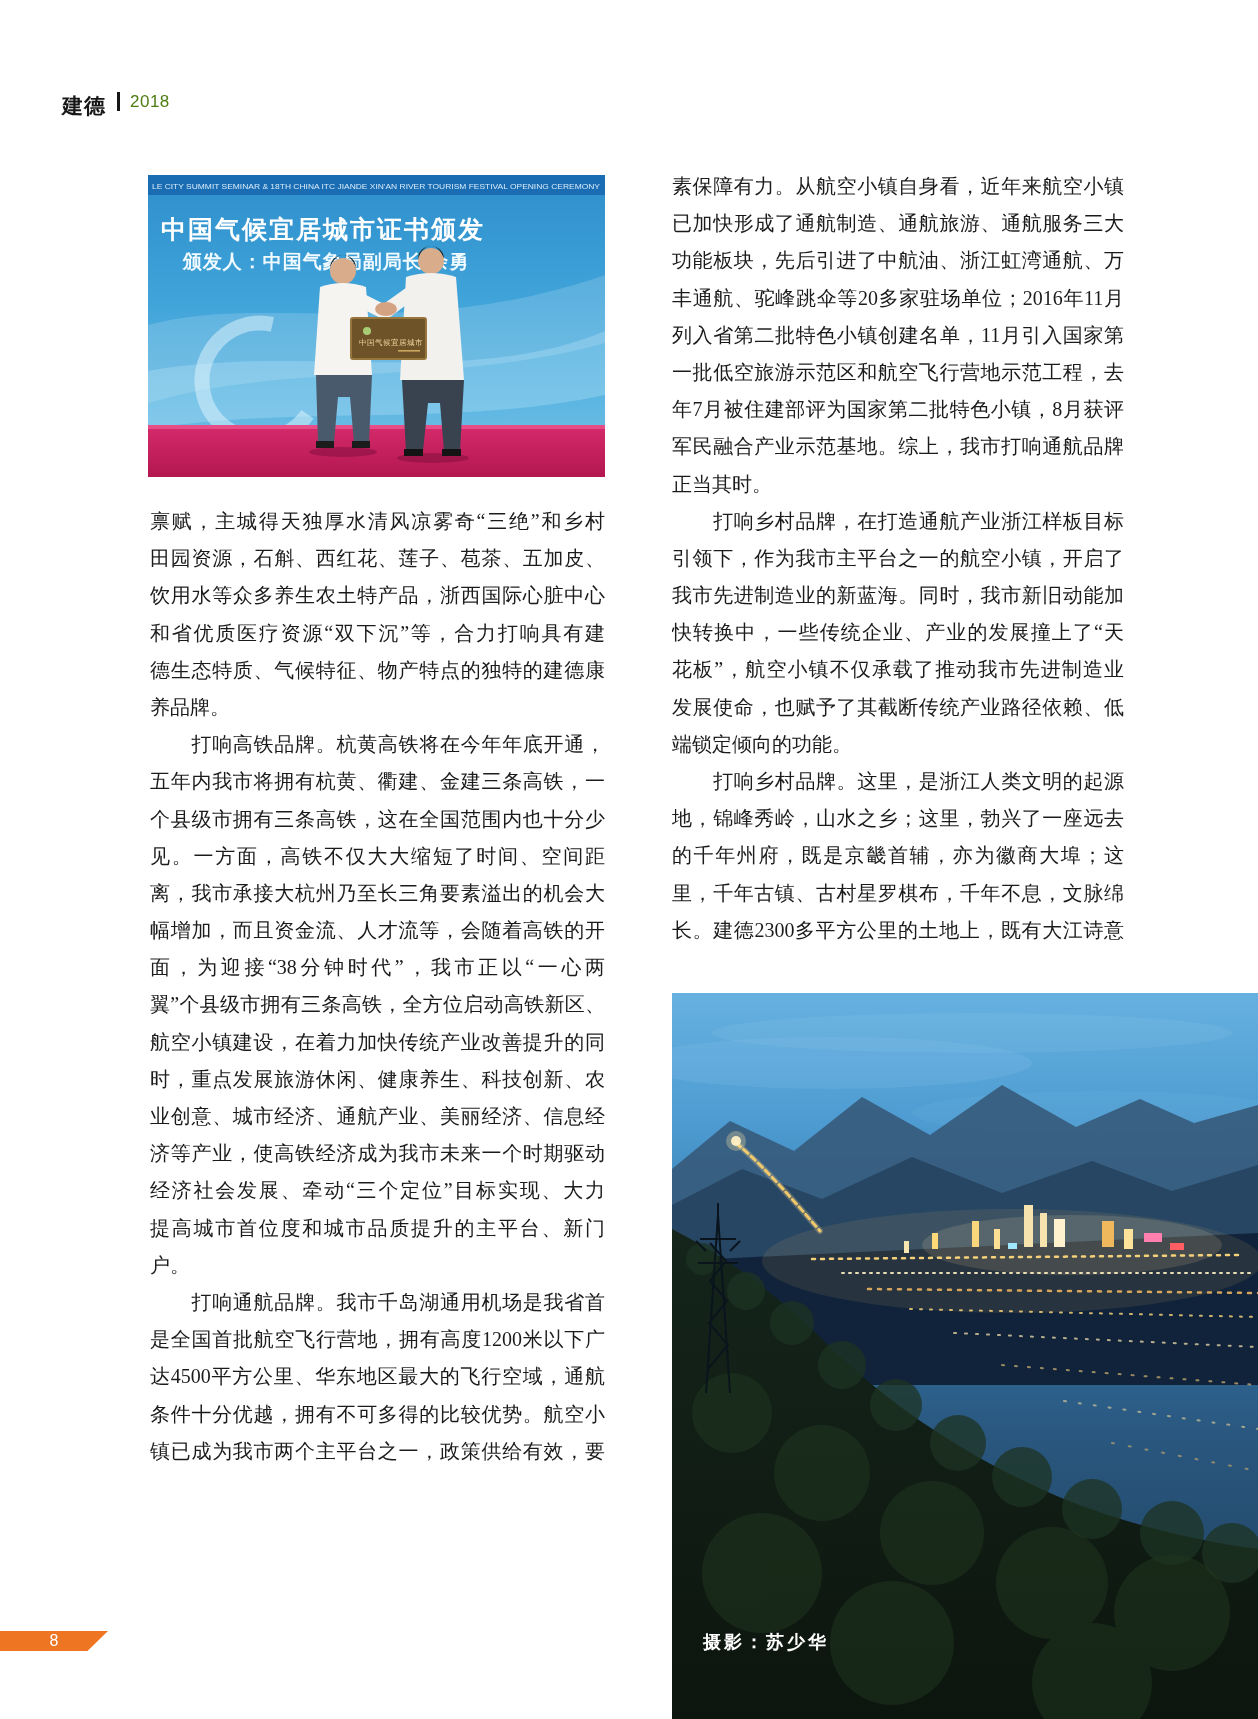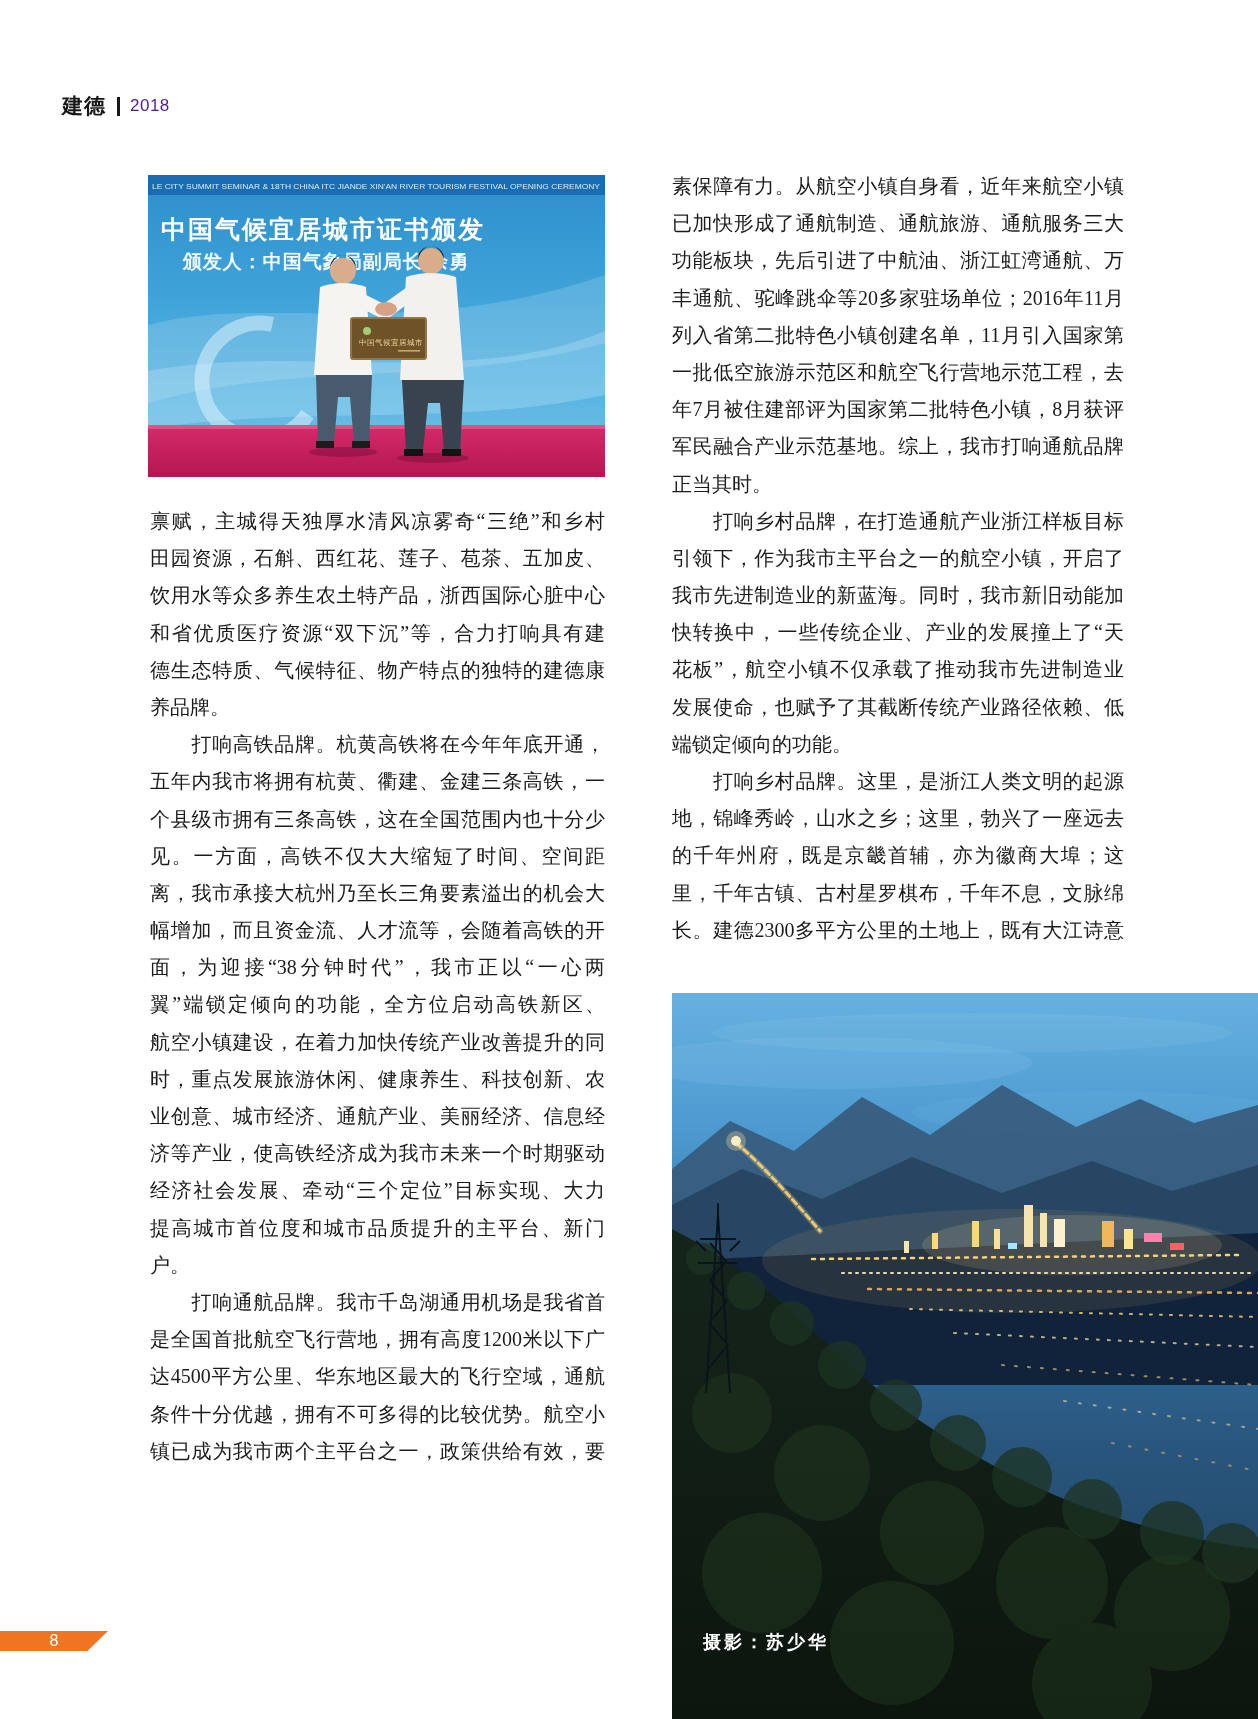--- a/index.html
+++ b/index.html
@@ -2,24 +2,24 @@
 <html><head>
 <meta charset="utf-8">
 <style>
   html,body { margin:0; padding:0; background:#ffffff; }
   .page {
     position:relative; width:1258px; height:1719px; background:#ffffff;
     overflow:hidden; font-family:"Liberation Sans", sans-serif;
   }
 
   
-  .header { position:absolute; left:62px; top:92px; display:flex; align-items:center; }
+  .header { position:absolute; left:62px; top:92px; display:flex; align-items:flex-start; }
   .brand { font-size:21px; font-weight:bold; color:#161616; letter-spacing:1px; }
   .hdr-divider { width:3px; height:19px; background:#161616; margin:0 10px 0 11px; }
-  .year { font-size:17px; color:#4c1d95; letter-spacing:0.5px; }
+  .year { font-size:17px; color:#4d7c0f; letter-spacing:0.5px; }
 
   
   .photo-top { position:absolute; left:148px; top:175px; width:457px; height:302px; }
   .photo-bottom { position:absolute; left:672px; top:993px; width:586px; height:726px; }
   svg { display:block; }
 
   
   .textcol {
     position:absolute; color:#1b1b1b;
     font-family:"Liberation Serif","DejaVu Serif",serif;
@@ -124,21 +124,21 @@
       <div class="line">和省优质医疗资源“双下沉”等，合力打响具有建</div>
       <div class="line">德生态特质、气候特征、物产特点的独特的建德康</div>
       <div class="line end">养品牌。</div>
       <div class="line">　　打响高铁品牌。杭黄高铁将在今年年底开通，</div>
       <div class="line">五年内我市将拥有杭黄、衢建、金建三条高铁，一</div>
       <div class="line">个县级市拥有三条高铁，这在全国范围内也十分少</div>
       <div class="line">见。一方面，高铁不仅大大缩短了时间、空间距</div>
       <div class="line">离，我市承接大杭州乃至长三角要素溢出的机会大</div>
       <div class="line">幅增加，而且资金流、人才流等，会随着高铁的开</div>
       <div class="line">面，为迎接“38分钟时代”，我市正以“一心两</div>
-      <div class="line">翼”端锁定倾向的功能，全方位启动高铁新区、</div>
+      <div class="line">翼”个县级市拥有三条高铁，全方位启动高铁新区、</div>
       <div class="line">航空小镇建设，在着力加快传统产业改善提升的同</div>
       <div class="line">时，重点发展旅游休闲、健康养生、科技创新、农</div>
       <div class="line">业创意、城市经济、通航产业、美丽经济、信息经</div>
       <div class="line">济等产业，使高铁经济成为我市未来一个时期驱动</div>
       <div class="line">经济社会发展、牵动“三个定位”目标实现、大力</div>
       <div class="line">提高城市首位度和城市品质提升的主平台、新门</div>
       <div class="line end">户。</div>
       <div class="line">　　打响通航品牌。我市千岛湖通用机场是我省首</div>
       <div class="line">是全国首批航空飞行营地，拥有高度1200米以下广</div>
       <div class="line">达4500平方公里、华东地区最大的飞行空域，通航</div>

